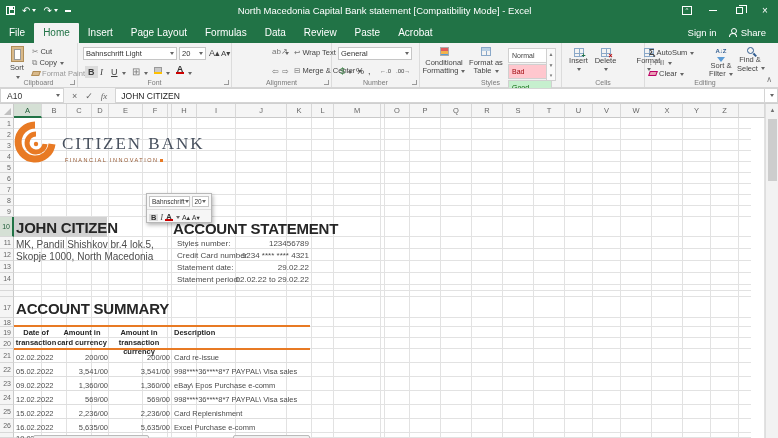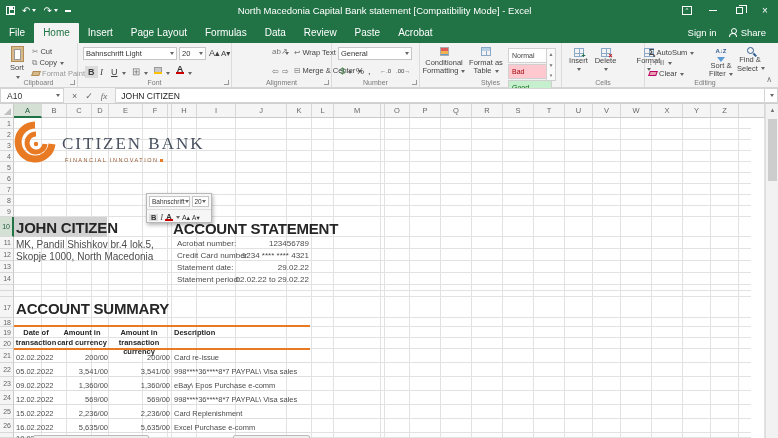--- a/index.html
+++ b/index.html
@@ -445,21 +445,21 @@
     </div>
 
     <div id="a10-box"></div>
     <div class="abs bigtitle" style="left:16px;top:115px">JOHN CITIZEN</div>
     <div class="abs bigtitle" style="left:173px;top:116px;font-weight:bold">ACCOUNT STATEMENT</div>
 
     <div class="abs smalltxt" style="left:16px;top:135px">MK, Pandil Shishkov br.4 lok.5,</div>
     <div class="abs smalltxt" style="left:16px;top:147px">Skopje 1000, North Macedonia</div>
 
     <div id="stmt-fields">
-        <div class="stmt-label" style="top: 135px;">Acrobat number:</div>
+        <div class="stmt-label" style="top: 135px;">Styles number:</div>
         <div class="stmt-value" style="top: 135px;">123456789</div>
         <div class="stmt-label" style="top: 147px;">Credit Card number</div>
         <div class="stmt-value" style="top: 147px;">1234 **** **** 4321</div>
         <div class="stmt-label" style="top: 159px;">Statement date:</div>
         <div class="stmt-value" style="top: 159px;">29.02.22</div>
         <div class="stmt-label" style="top: 171px;">Statement period:</div>
         <div class="stmt-value" style="top: 171px;">02.02.22 to 29.02.22</div>
       </div>
 
     <div class="abs bigtitle" style="left:16px;top:196px">ACCOUNT SUMMARY</div>

